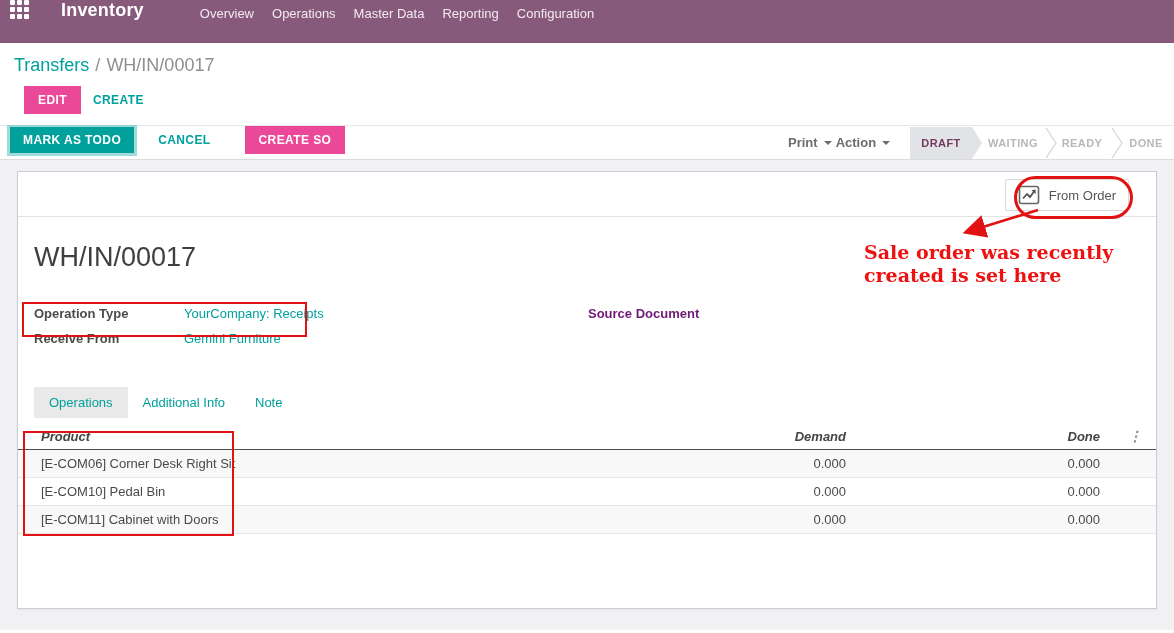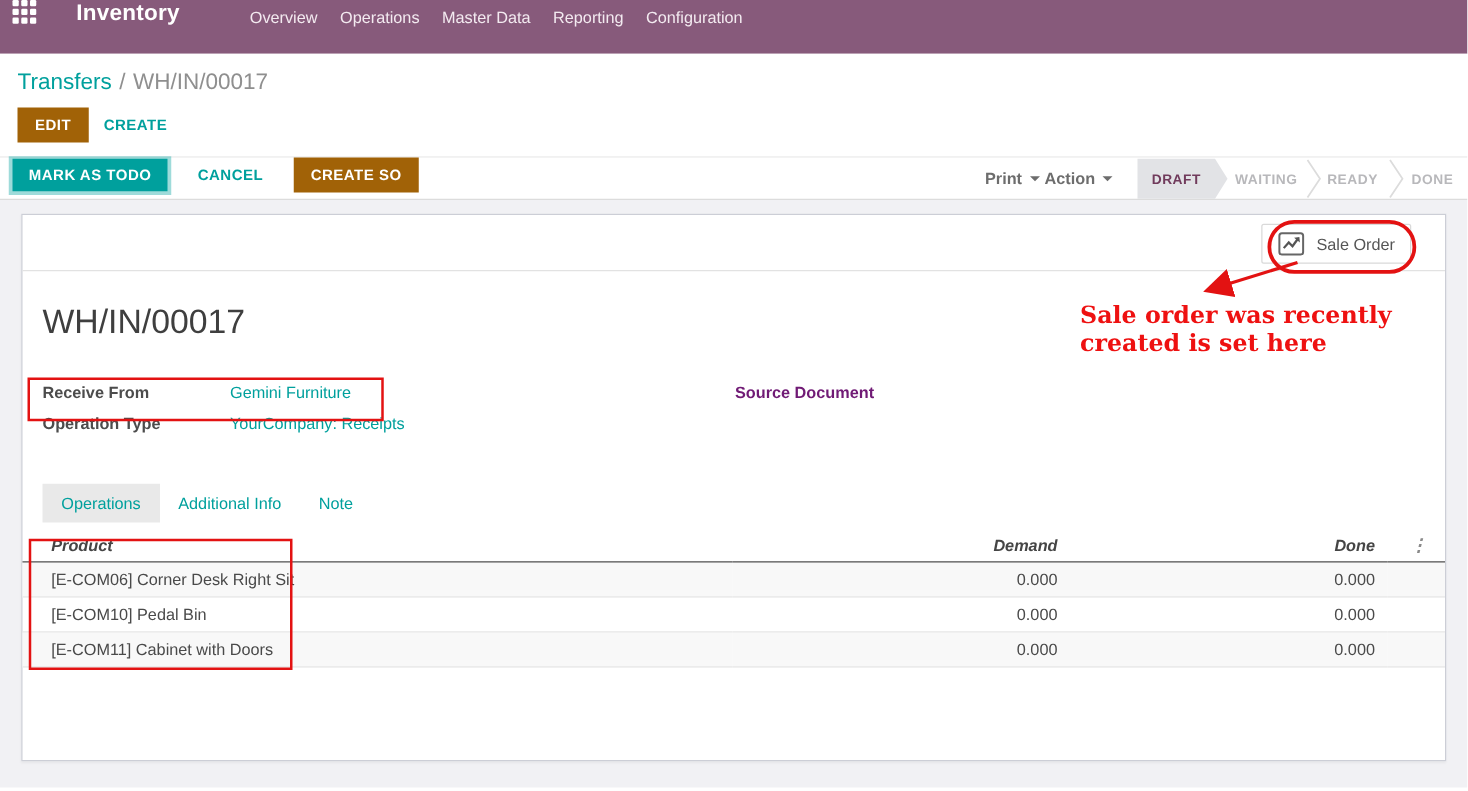--- a/index.html
+++ b/index.html
@@ -15,21 +15,21 @@
   .nav-menu .nav-item { color:#f3eaf0; font-size:13px; padding:6px 0; cursor:pointer; }
 
   
   .control-panel { background:#fff; padding:12px 14px 11px 14px; position:relative; }
   .breadcrumb { font-size:18px; }
   .breadcrumb .bc-link { color:#00A09D; cursor:pointer; }
   .breadcrumb .bc-sep { color:#8f8f8f; padding:0 6px; }
   .breadcrumb .bc-current { color:#8f8f8f; }
   .cp-buttons { margin-top:10px; display:flex; align-items:center; height:28px; }
   .btn { font-size:12px; font-weight:700; letter-spacing:.4px; border:none; cursor:pointer; font-family:"Liberation Sans",sans-serif; }
-  .btn-primary { background:#a16207; color:#fff; padding:7px 14px; }
+  .btn-primary { background:#ec4899; color:#fff; padding:7px 14px;margin-left:10px; }
   .btn-link { background:none; color:#00A09D; padding:7px 12px; }
   .cp-dropdowns { position:absolute; left:788px; top:92px; display:flex; gap:4px; }
   .dd { font-size:13px; font-weight:700; color:#6d6d6d; display:flex; align-items:center; gap:6px; cursor:pointer; }
   .caret { width:0; height:0; border-left:4px solid transparent; border-right:4px solid transparent; border-top:4px solid #6d6d6d; display:inline-block; }
 
   
   .statusbar { height:35px; background:#fff; border-top:1px solid #e8e8e8; border-bottom:1px solid #dcdcdc; display:flex; align-items:flex-start; justify-content:space-between; padding:0 12px 0 10px; }
   .sb-left { display:flex; align-items:center; gap:12px; }
   .btn-outline-active { background:#00A09D; color:#fff; padding:6px 13px; box-shadow:0 0 0 3px rgba(0,160,157,.38); }
   .pipeline { display:block; }
@@ -135,35 +135,35 @@
 <div class="content">
   <div class="sheet">
 
     <div class="button-box">
       <div class="smart-btn">
         <svg width="22" height="20" viewBox="0 0 22 20">
           <rect x="1.5" y="1.5" width="19" height="17" rx="2" fill="none" stroke="#666" stroke-width="1.6"></rect>
           <polyline points="5,13.5 9,9 12,12 16.2,6.2" fill="none" stroke="#555" stroke-width="1.8"></polyline>
           <polygon points="17.5,4.5 17.9,9 13.3,5.2" fill="#555"></polygon>
         </svg>
-        <span class="sb-label">Sale Order</span>
+        <span class="sb-label">From Order</span>
       </div>
     </div>
 
     <div class="sheet-title">WH/IN/00017</div>
 
     <div class="field-grid">
       <div class="col-left">
         <div class="field-row">
+          <span class="field-label">Operation Type</span>
+          <span class="field-value link">YourCompany: Receipts</span>
+        </div>
+        <div class="field-row">
           <span class="field-label">Receive From</span>
           <span class="field-value link">Gemini Furniture</span>
-        </div>
-        <div class="field-row">
-          <span class="field-label">Operation Type</span>
-          <span class="field-value link">YourCompany: Receipts</span>
         </div>
       </div>
       <div class="col-right">
         <div class="field-row">
           <span class="field-label muted">Source Document</span>
           <span class="field-value"></span>
         </div>
       </div>
     </div>
 

